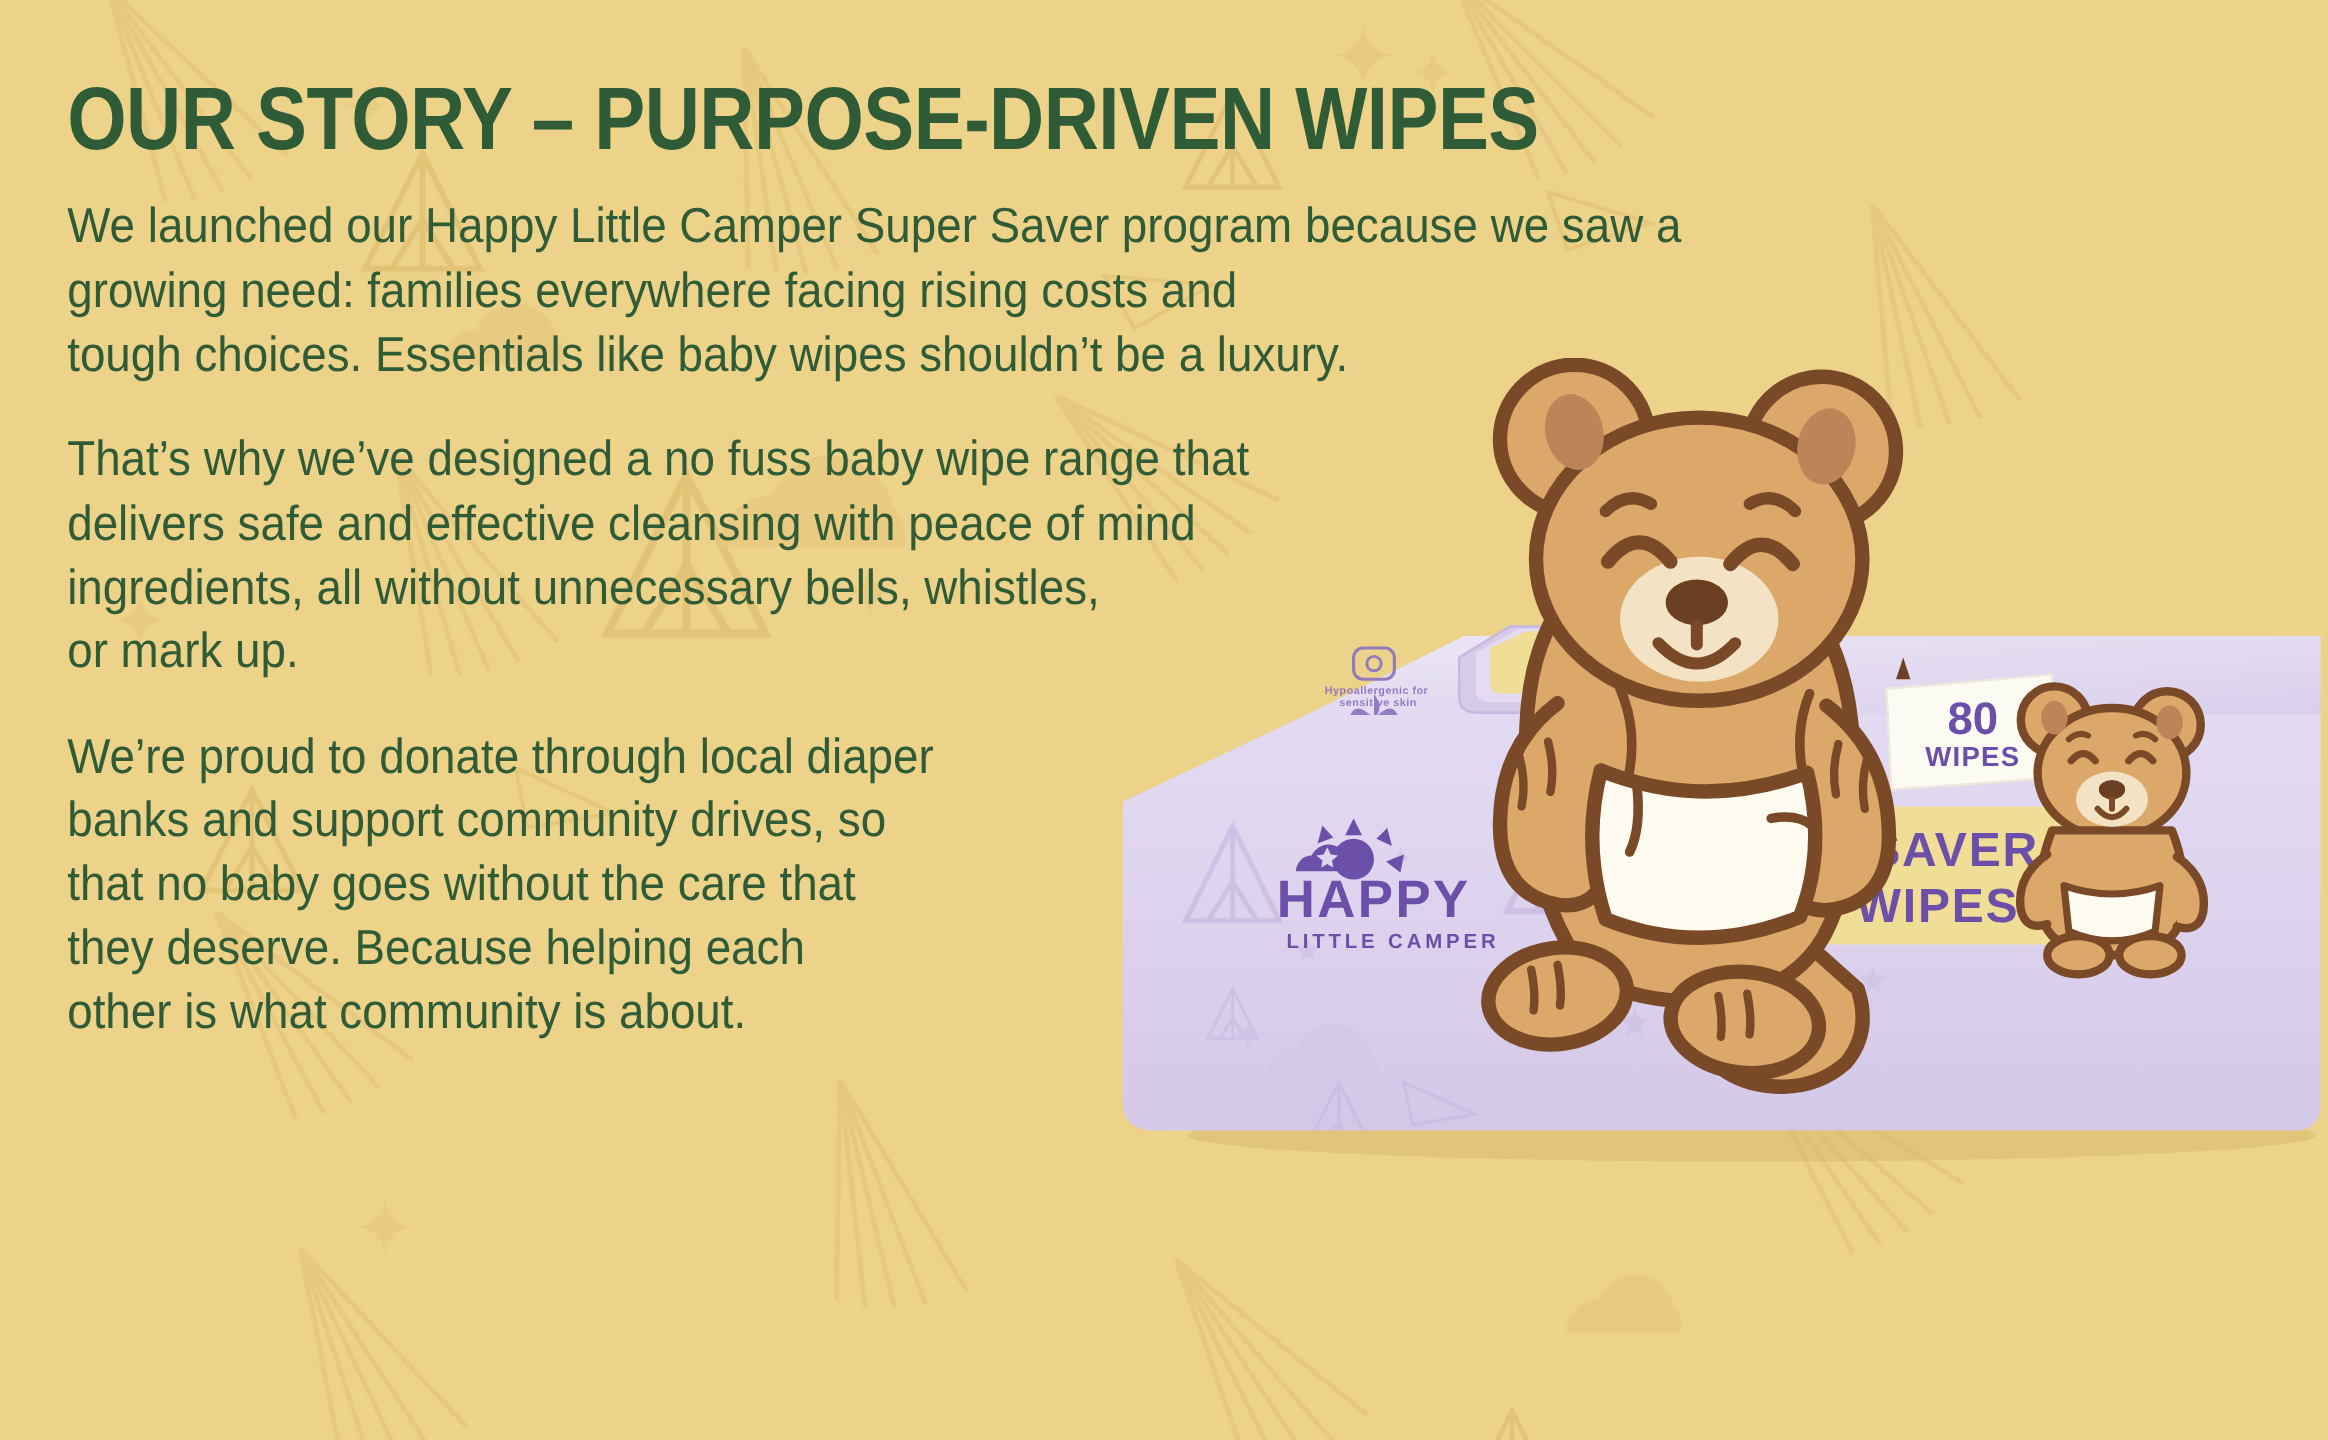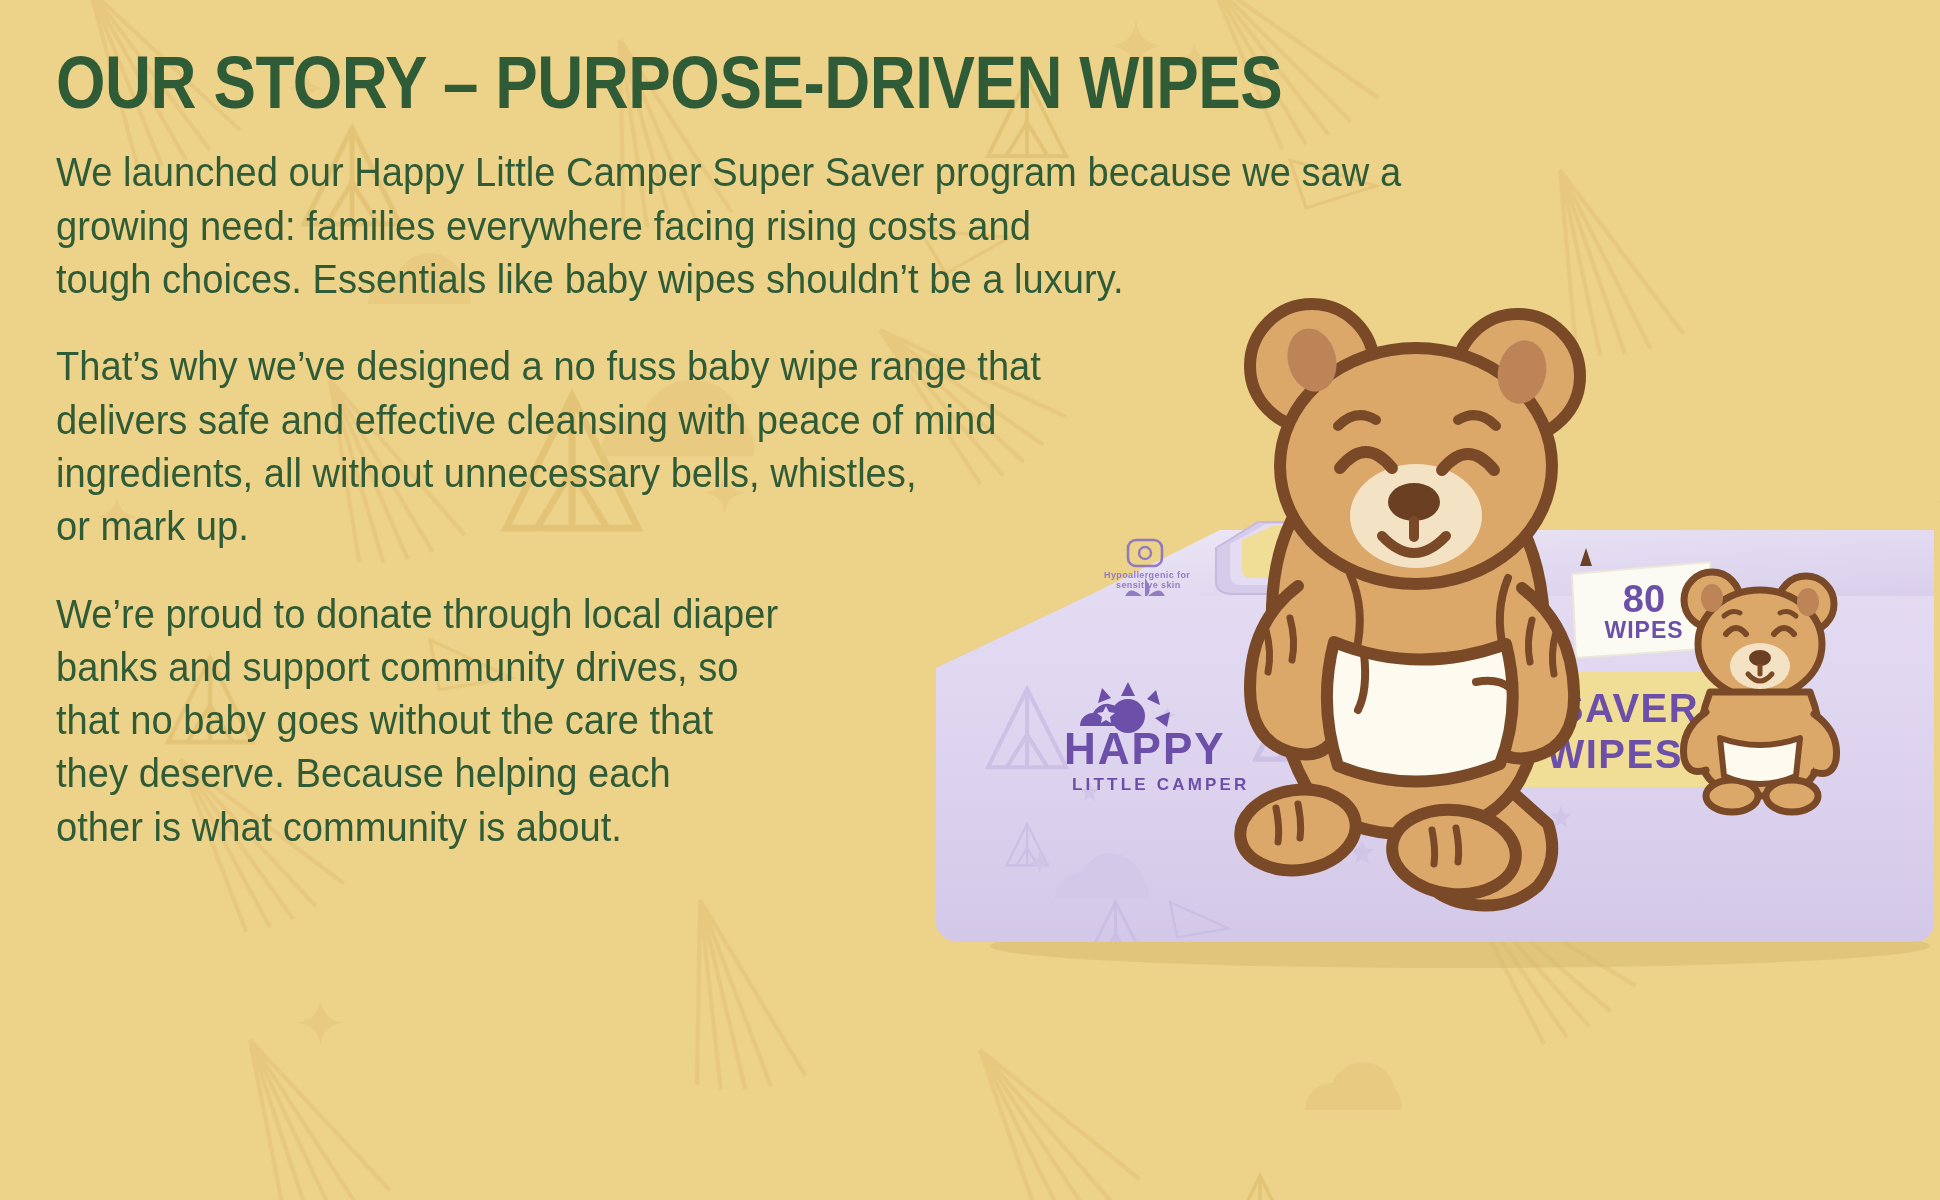--- a/index.html
+++ b/index.html
@@ -10,21 +10,21 @@
     overflow:hidden;
     position:relative;
   }
   .stage{position:absolute;inset:0;overflow:hidden;}
 
   
   .bg-pattern{position:absolute;inset:0;z-index:0;}
   .bg-pattern svg{display:block;width:1940px;height:1200px;}
 
   
-  .copy{position:absolute;left:56px;top:45px;width:1200px;z-index:4;}
+  .copy{position:absolute;left:56px;top:61px;width:1200px;z-index:4;}
   .headline{
     font-family:"Liberation Sans", sans-serif;
     font-weight:bold;
     font-size:74px;
     line-height:1.02;
     letter-spacing:-0.5px;
     color:#2f5c37;
     transform:scaleX(0.86);
     transform-origin:left center;
     white-space:nowrap;

